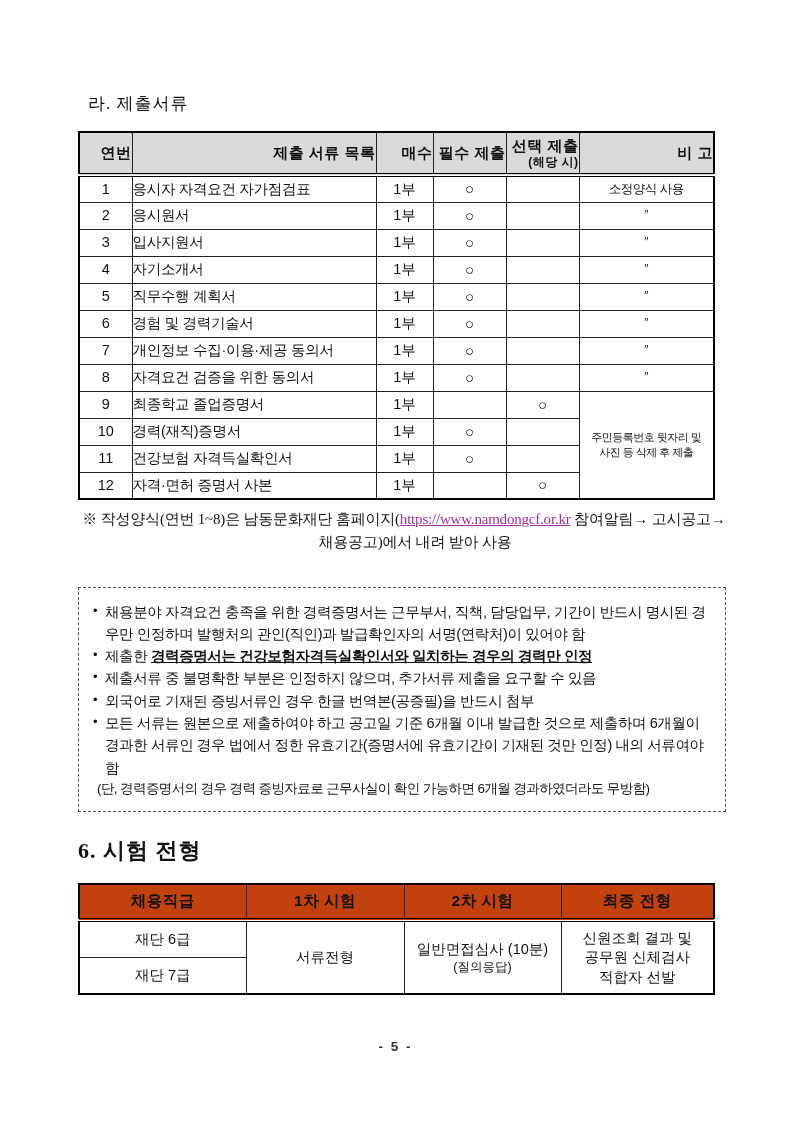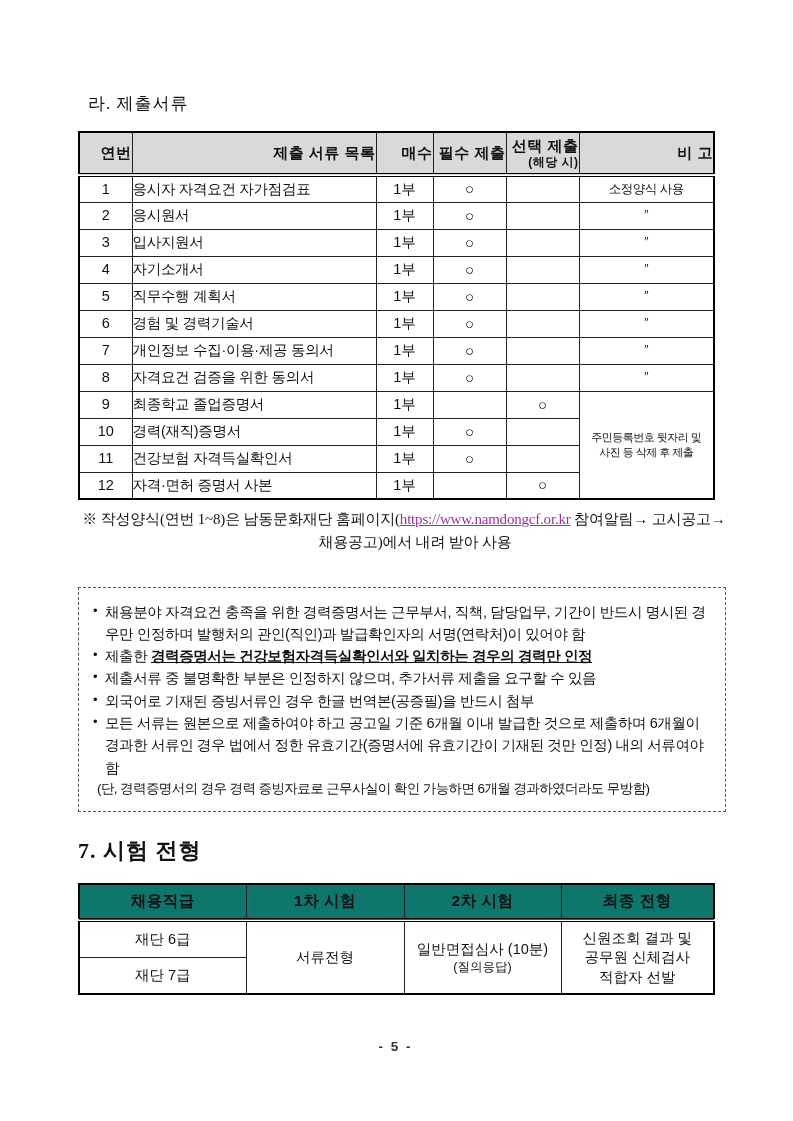--- a/index.html
+++ b/index.html
@@ -89,21 +89,21 @@
   
   .exam-heading {
     font-family: "Liberation Serif", "DejaVu Serif", serif;
     font-size: 22px; font-weight: bold;
     letter-spacing: 1px;
     margin: 24px 0 0 0;
   }
   .exam-table { margin-top: 17px; border: 2px solid #000; }
   .exam-table th, .exam-table td { border: 1px solid #222; }
   .exam-table thead th {
-    background: #0f766e;
+    background: #c2410c;
     border-bottom: 4px double #000;
     font-size: 15.5px; font-weight: bold;
     height: 36px; text-align: center; vertical-align: middle;
     letter-spacing: 0.5px;
   }
   .exam-table td {
     height: 37px; font-size: 14.5px;
     text-align: center; vertical-align: middle;
     line-height: 1.35;
   }
@@ -251,21 +251,21 @@
     <ul class="notice-list">
       <li><span>채용분야 자격요건 충족을 위한 경력증명서는 근무부서, 직책, 담당업무, 기간이 반드시 명시된 경우만 인정하며 발행처의 관인(직인)과 발급확인자의 서명(연락처)이 있어야 함</span></li>
       <li><span>제출한 </span><span class="em">경력증명서는 건강보험자격득실확인서와 일치하는 경우의 경력만 인정</span></li>
       <li><span>제출서류 중 불명확한 부분은 인정하지 않으며, 추가서류 제출을 요구할 수 있음</span></li>
       <li><span>외국어로 기재된 증빙서류인 경우 한글 번역본(공증필)을 반드시 첨부</span></li>
       <li><span>모든 서류는 원본으로 제출하여야 하고 공고일 기준 6개월 이내 발급한 것으로 제출하며 6개월이 경과한 서류인 경우 법에서 정한 유효기간(증명서에 유효기간이 기재된 것만 인정) 내의 서류여야 함</span></li>
     </ul>
     <p class="notice-footnote">(단, 경력증명서의 경우 경력 증빙자료로 근무사실이 확인 가능하면 6개월 경과하였더라도 무방함)</p>
   </div>
 
-  <h2 class="exam-heading">7. 시험 전형</h2>
+  <h2 class="exam-heading">6. 시험 전형</h2>
 
   <table class="exam-table">
     <colgroup>
       <col class="e-grade">
         <col class="e-first">
         <col class="e-second">
         <col class="e-final">
     </colgroup>
     <thead>
       <tr>

